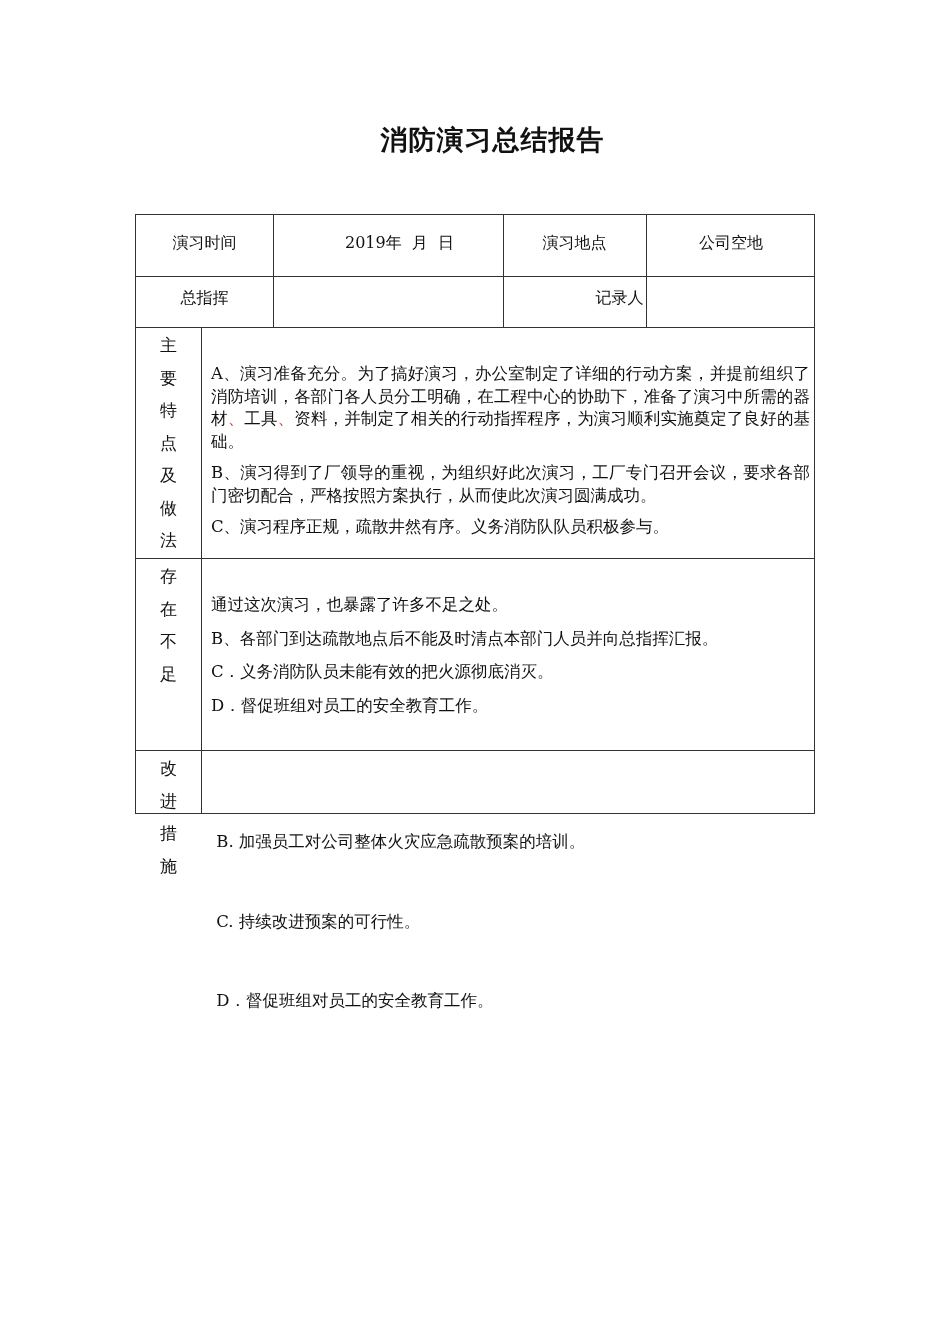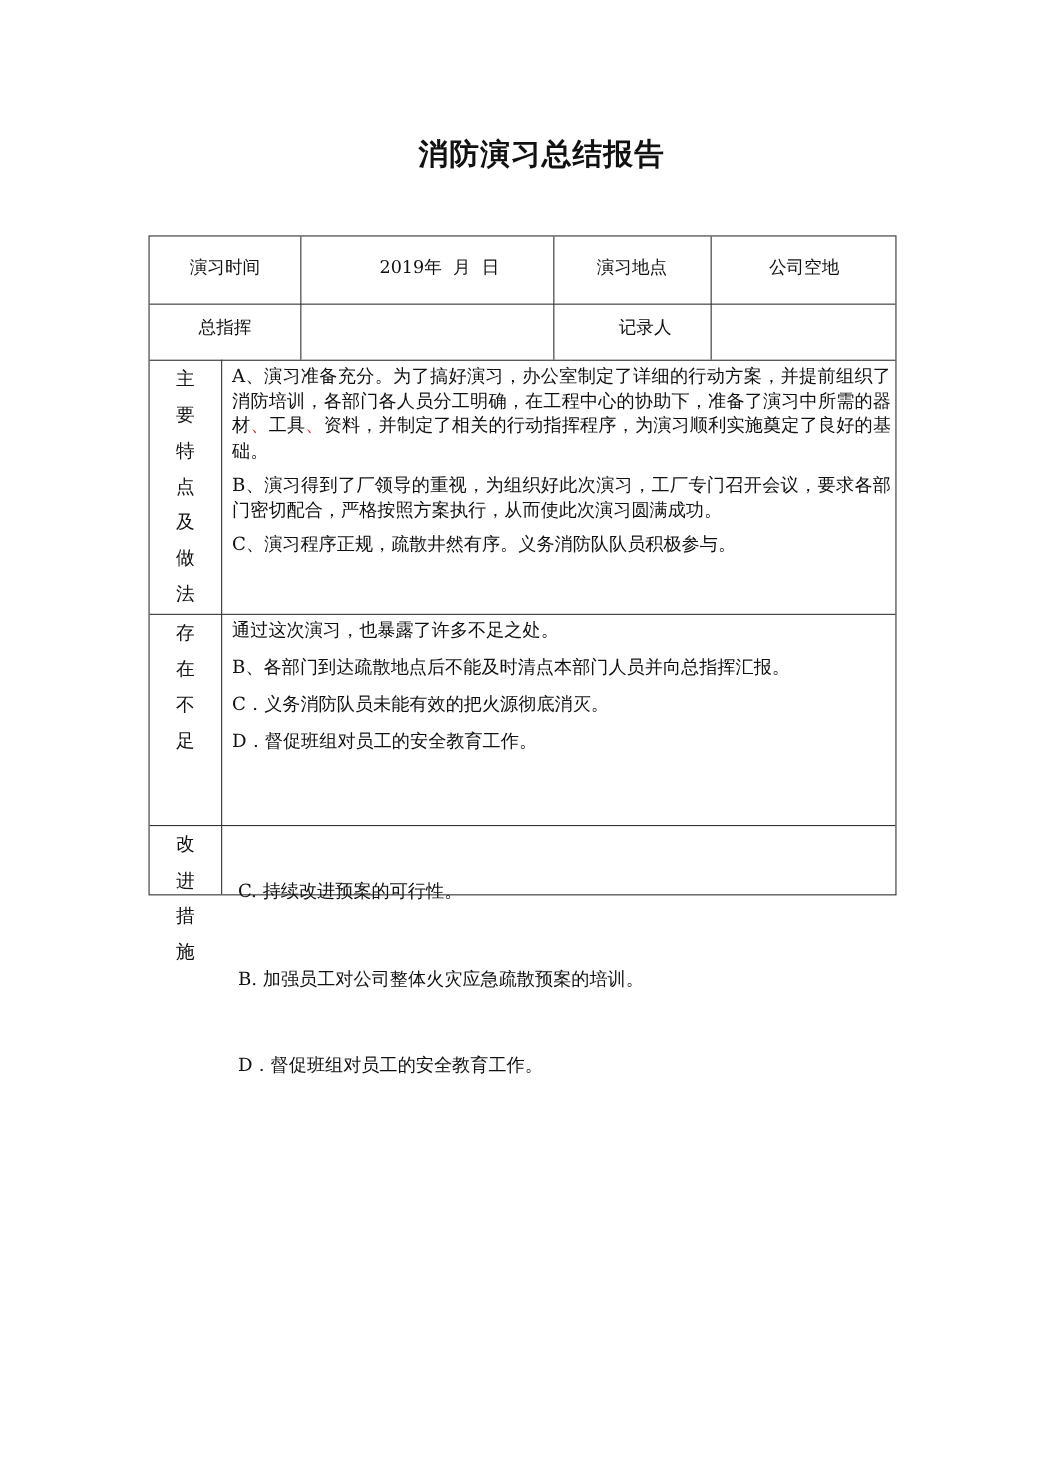--- a/index.html
+++ b/index.html
@@ -21,21 +21,21 @@
     .cell { position: absolute; box-sizing: border-box; font-size: 16px; }
     .hline { position: absolute; left: 0; right: 0; height: 0; border-top: 1px solid #333; }
     .vline { position: absolute; width: 0; border-left: 1px solid #333; }
     .center { display: flex; align-items: center; justify-content: center; }
     .vlabel {
       position: absolute; left: 0; width: 65px; text-align: center;
       font-size: 17px; line-height: 32.5px; padding-top: 2px;
     }
     .content {
       position: absolute; left: 75px; right: 4px;
-      font-size: 16.5px; line-height: 22.5px; text-align: justify;
+      font-size: 16.5px; line-height: 22.5px; text-align: justify; margin-top: 32px;
     }
     .content p { margin: 0 0 9px 0; }
     .red { color: #d0302a; }
   </style>
 </head>
 <body>
 
 <div class="title">消防演习总结报告</div>
 
 <div class="tbl">
@@ -51,21 +51,21 @@
 
   <div class="vline" style="left:65px; top:112px; bottom:0"></div>
 
   <div class="cell center" style="left:0; top:0; width:137px; height:56px;">演习时间</div>
   <div class="cell center" style="left:137px; top:0; width:230px; height:56px; white-space:pre;padding-left:23px;">2019年  月  日</div>
   <div class="cell center" style="left:367px; top:0; width:143px; height:56px;">演习地点</div>
   <div class="cell center" style="left:510px; top:0; width:170px; height:56px;">公司空地</div>
 
   <div class="cell center" style="left:0; top:61px; width:137px; height:44px;">总指挥</div>
   <div class="cell center" style="left:137px; top:61px; width:230px; height:44px;"></div>
-  <div class="cell center" style="left:355px; top:61px; width:143px; height:44px;padding-left:48px;">记录人</div>
+  <div class="cell center" style="left:388px; top:61px; width:143px; height:44px;padding-left:48px;">记录人</div>
   <div class="cell center" style="left:510px; top:61px; width:170px; height:44px;"></div>
 
   <div class="vlabel" style="top:112px;">
     <div>主</div>
     <div>要</div>
     <div>特</div>
     <div>点</div>
     <div>及</div>
     <div>做</div>
     <div>法</div>
@@ -89,17 +89,17 @@
     <p>D．督促班组对员工的安全教育工作。</p>
   </div>
 
   <div class="vlabel" style="top:535px;">
     <div>改</div>
     <div>进</div>
     <div>措</div>
     <div>施</div>
   </div>
   <div class="content" style="top:539px; white-space:pre-wrap;">
+    <p style="margin-bottom:12px"> B. 加强员工对公司整体火灾应急疏散预案的培训。</p>
     <p style="margin-bottom:12px"> C. 持续改进预案的可行性。</p>
-    <p style="margin-bottom:12px"> B. 加强员工对公司整体火灾应急疏散预案的培训。</p>
     <p> D．督促班组对员工的安全教育工作。</p>
   </div>
 </div>
 
 </body></html>

